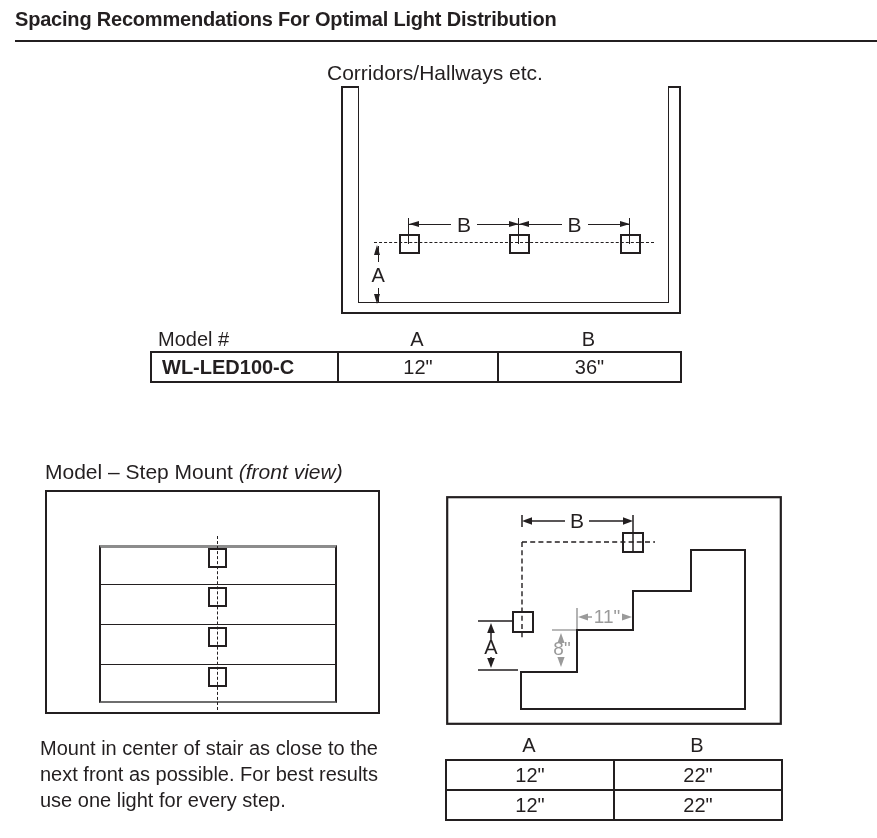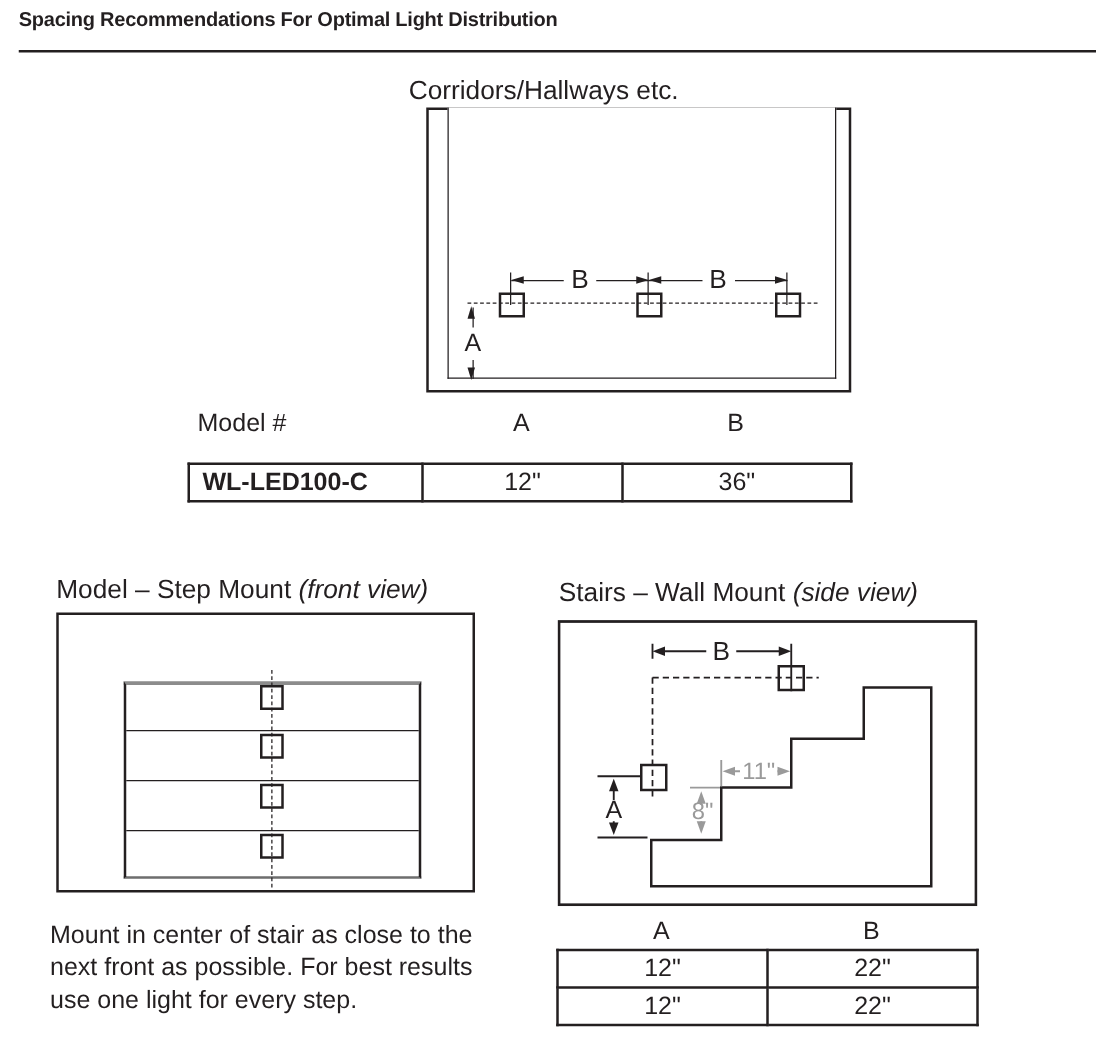--- a/index.html
+++ b/index.html
@@ -8,21 +8,21 @@
     --stairgray:#8c8c8c;
   }
   *{margin:0;padding:0;box-sizing:border-box;}
   html,body{background:#fff;}
   body{font-family:"Liberation Sans","DejaVu Sans",sans-serif;color:var(--ink);}
   #page{position:relative;width:877px;height:838px;background:#fff;overflow:hidden;}
 
   .abs{position:absolute;}
 
   
-  .doc-title{left:15px;top:8px;font-size:16px;font-weight:700;letter-spacing:-0.2px;}
+  .doc-title{left:15px;top:8px;font-size:20px;font-weight:700;letter-spacing:-0.2px;}
   .title-rule{left:15px;right:0;top:40px;height:2px;background:var(--ink);}
 
   .section-heading{font-size:21px;white-space:nowrap;}
   .section-heading .view{font-style:italic;text-align:center;}
 
   
   .box{border:2px solid var(--ink);background:#fff;}
 
   
   .sq{position:absolute;border:2px solid var(--ink);background:transparent;}
@@ -100,21 +100,21 @@
   </div>
 
   <div class="sq" style="left:399px;top:234px;width:21px;height:20px;"></div>
   <div class="sq" style="left:509px;top:234px;width:21px;height:20px;"></div>
   <div class="sq" style="left:620px;top:234px;width:21px;height:20px;"></div>
 
   <div class="abs tbl-head" style="left:158px;top:328px;text-align:right;">Model #</div>
   <div class="abs tbl-head" style="left:337px;top:328px;width:160px;">A</div>
   <div class="abs tbl-head" style="left:497px;top:328px;width:183px;">B</div>
 
-  <table class="abs spec-table" style="left:150px;top:370px;width:530px;border-radius:12px;">
+  <table class="abs spec-table" style="left:150px;top:351px;width:530px;border-radius:12px;">
     <colgroup>
         <col style="width:187px">
         <col style="width:160px">
         <col style="width:183px">
       </colgroup>
     <tbody>
         <tr>
       <td class="model-cell">WL-LED100-C</td>
       <td>12"</td>
       <td>36"</td>
@@ -133,24 +133,20 @@
   <div class="step-line" style="top:624px;"></div>
   <div class="step-line" style="top:664px;"></div>
   <div class="dash-v" style="left:217px;top:536px;height:174px;"></div>
   <div class="sq" style="left:208px;top:548px;width:19px;height:20px;"></div>
   <div class="sq" style="left:208px;top:587px;width:19px;height:20px;"></div>
   <div class="sq" style="left:208px;top:627px;width:19px;height:20px;"></div>
   <div class="sq" style="left:208px;top:667px;width:19px;height:20px;"></div>
 
   <div class="abs note">Mount in center of stair as close to the next front as possible. For best results use one light for every step.</div>
 
-  <div class="abs section-heading" style="left:447px;top:463px;">
-    <span>Stairs – Wall Mount</span>
-    <span class="view">(side view)</span>
-  </div>
 
   <svg class="abs" style="left:446px;top:496px;" width="336" height="229" viewBox="0 0 336 229">
 
     <rect x="1.2" y="1.2" width="333.6" height="226.6" fill="#fff" stroke="#231f20" stroke-width="2.2"></rect>
 
     <path d="M75,176 H131 V134 H187 V95 H245 V54 H299 V213 H75 Z" fill="none" stroke="#231f20" stroke-width="2"></path>
 
     <path d="M76,46 H209" fill="none" stroke="#231f20" stroke-width="1.4" stroke-dasharray="5 3.2"></path>
     <path d="M76,46 V142" fill="none" stroke="#231f20" stroke-width="1.4" stroke-dasharray="5 3.2"></path>
 

